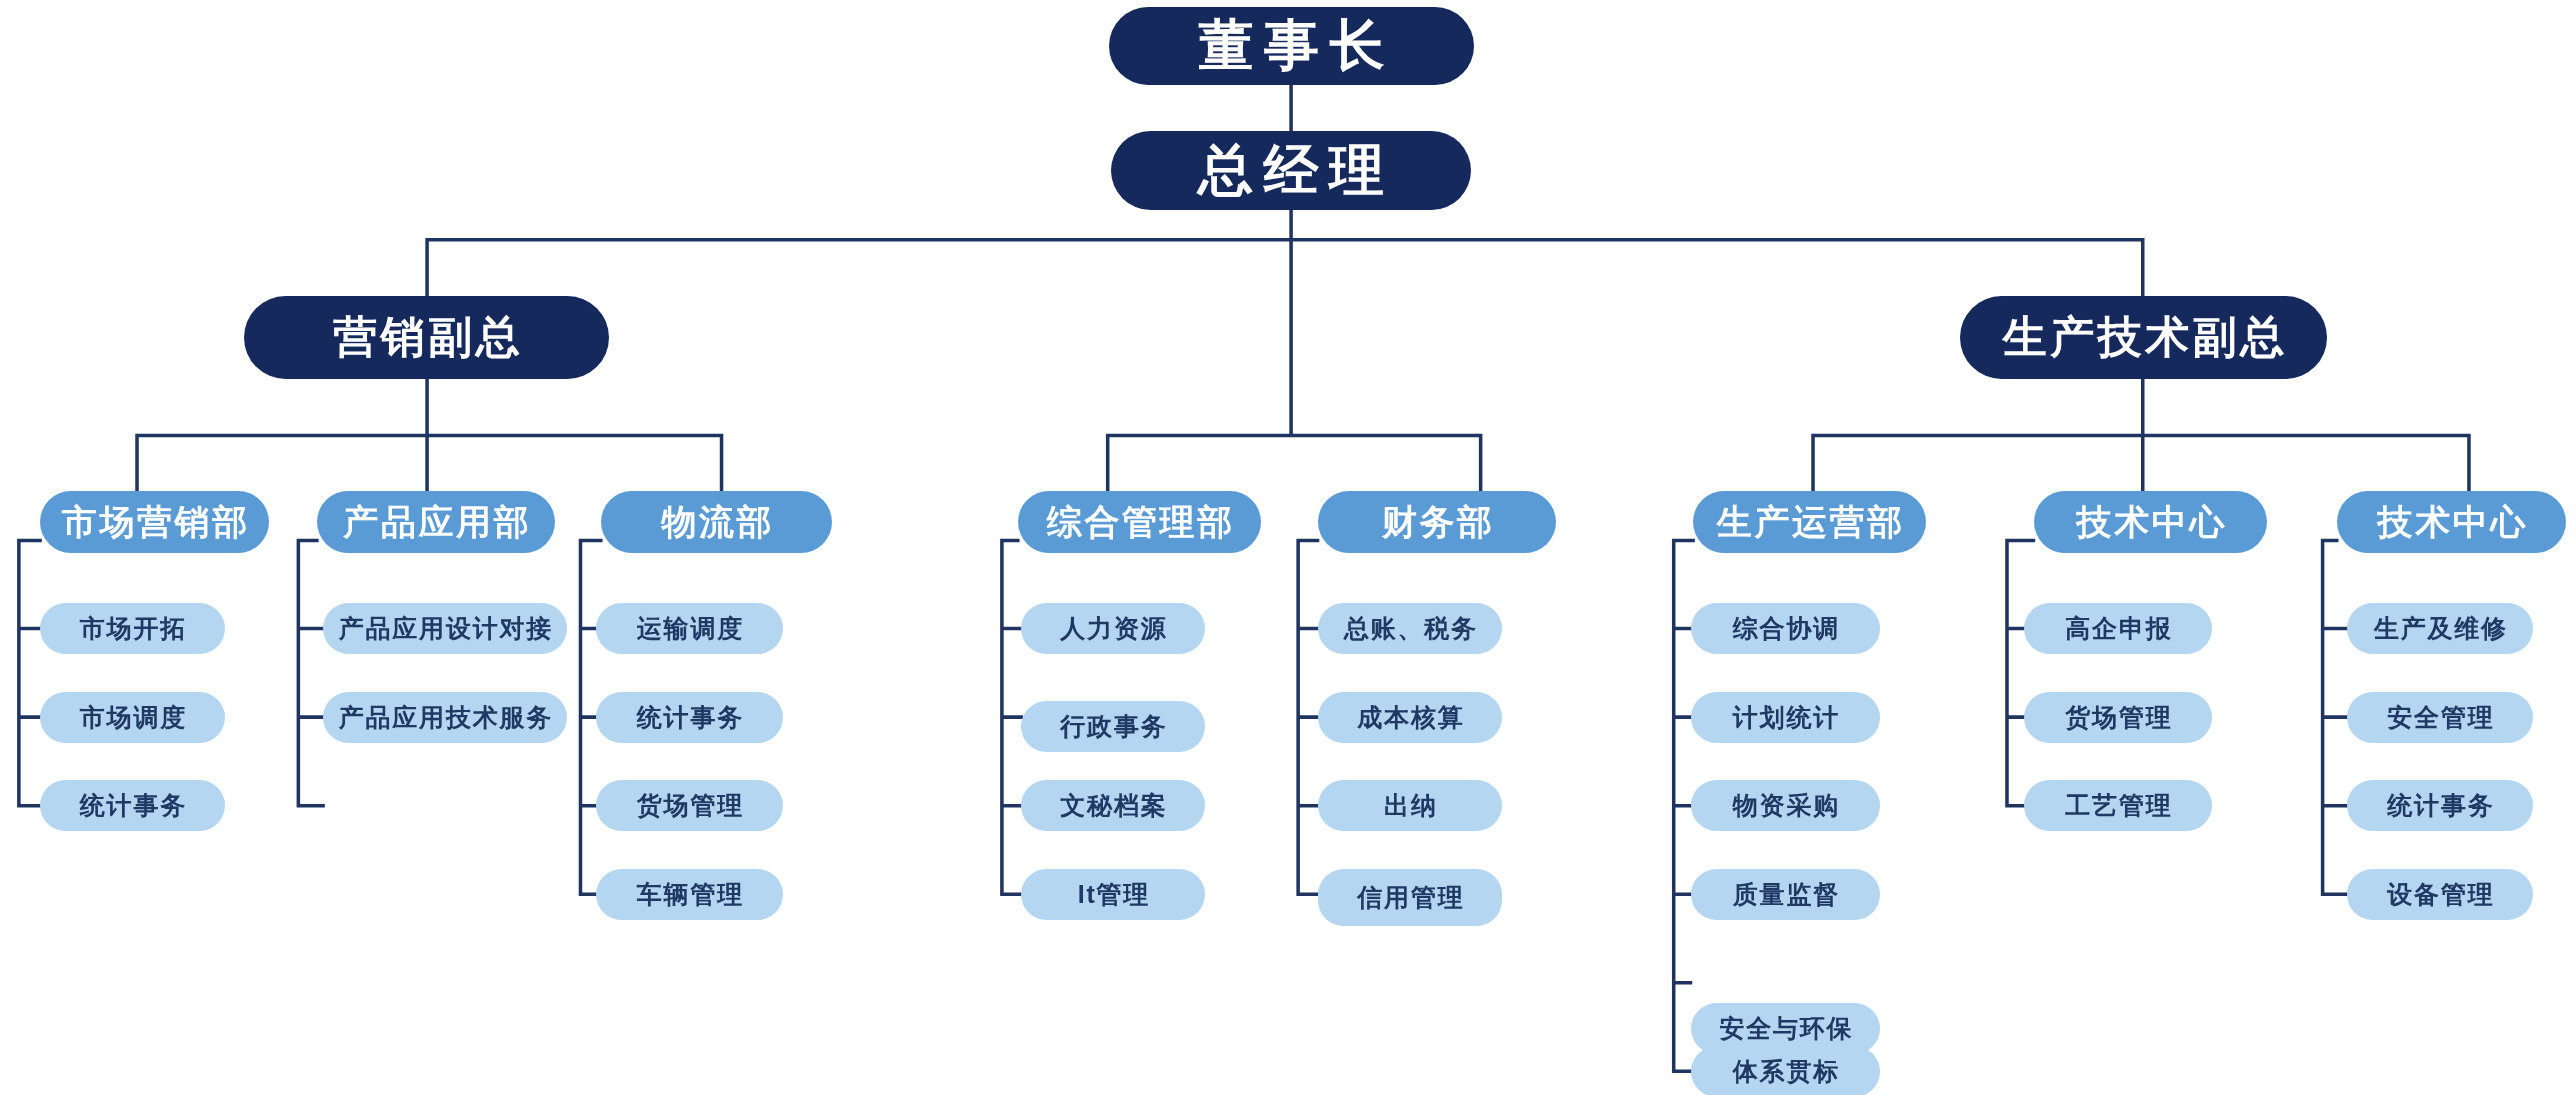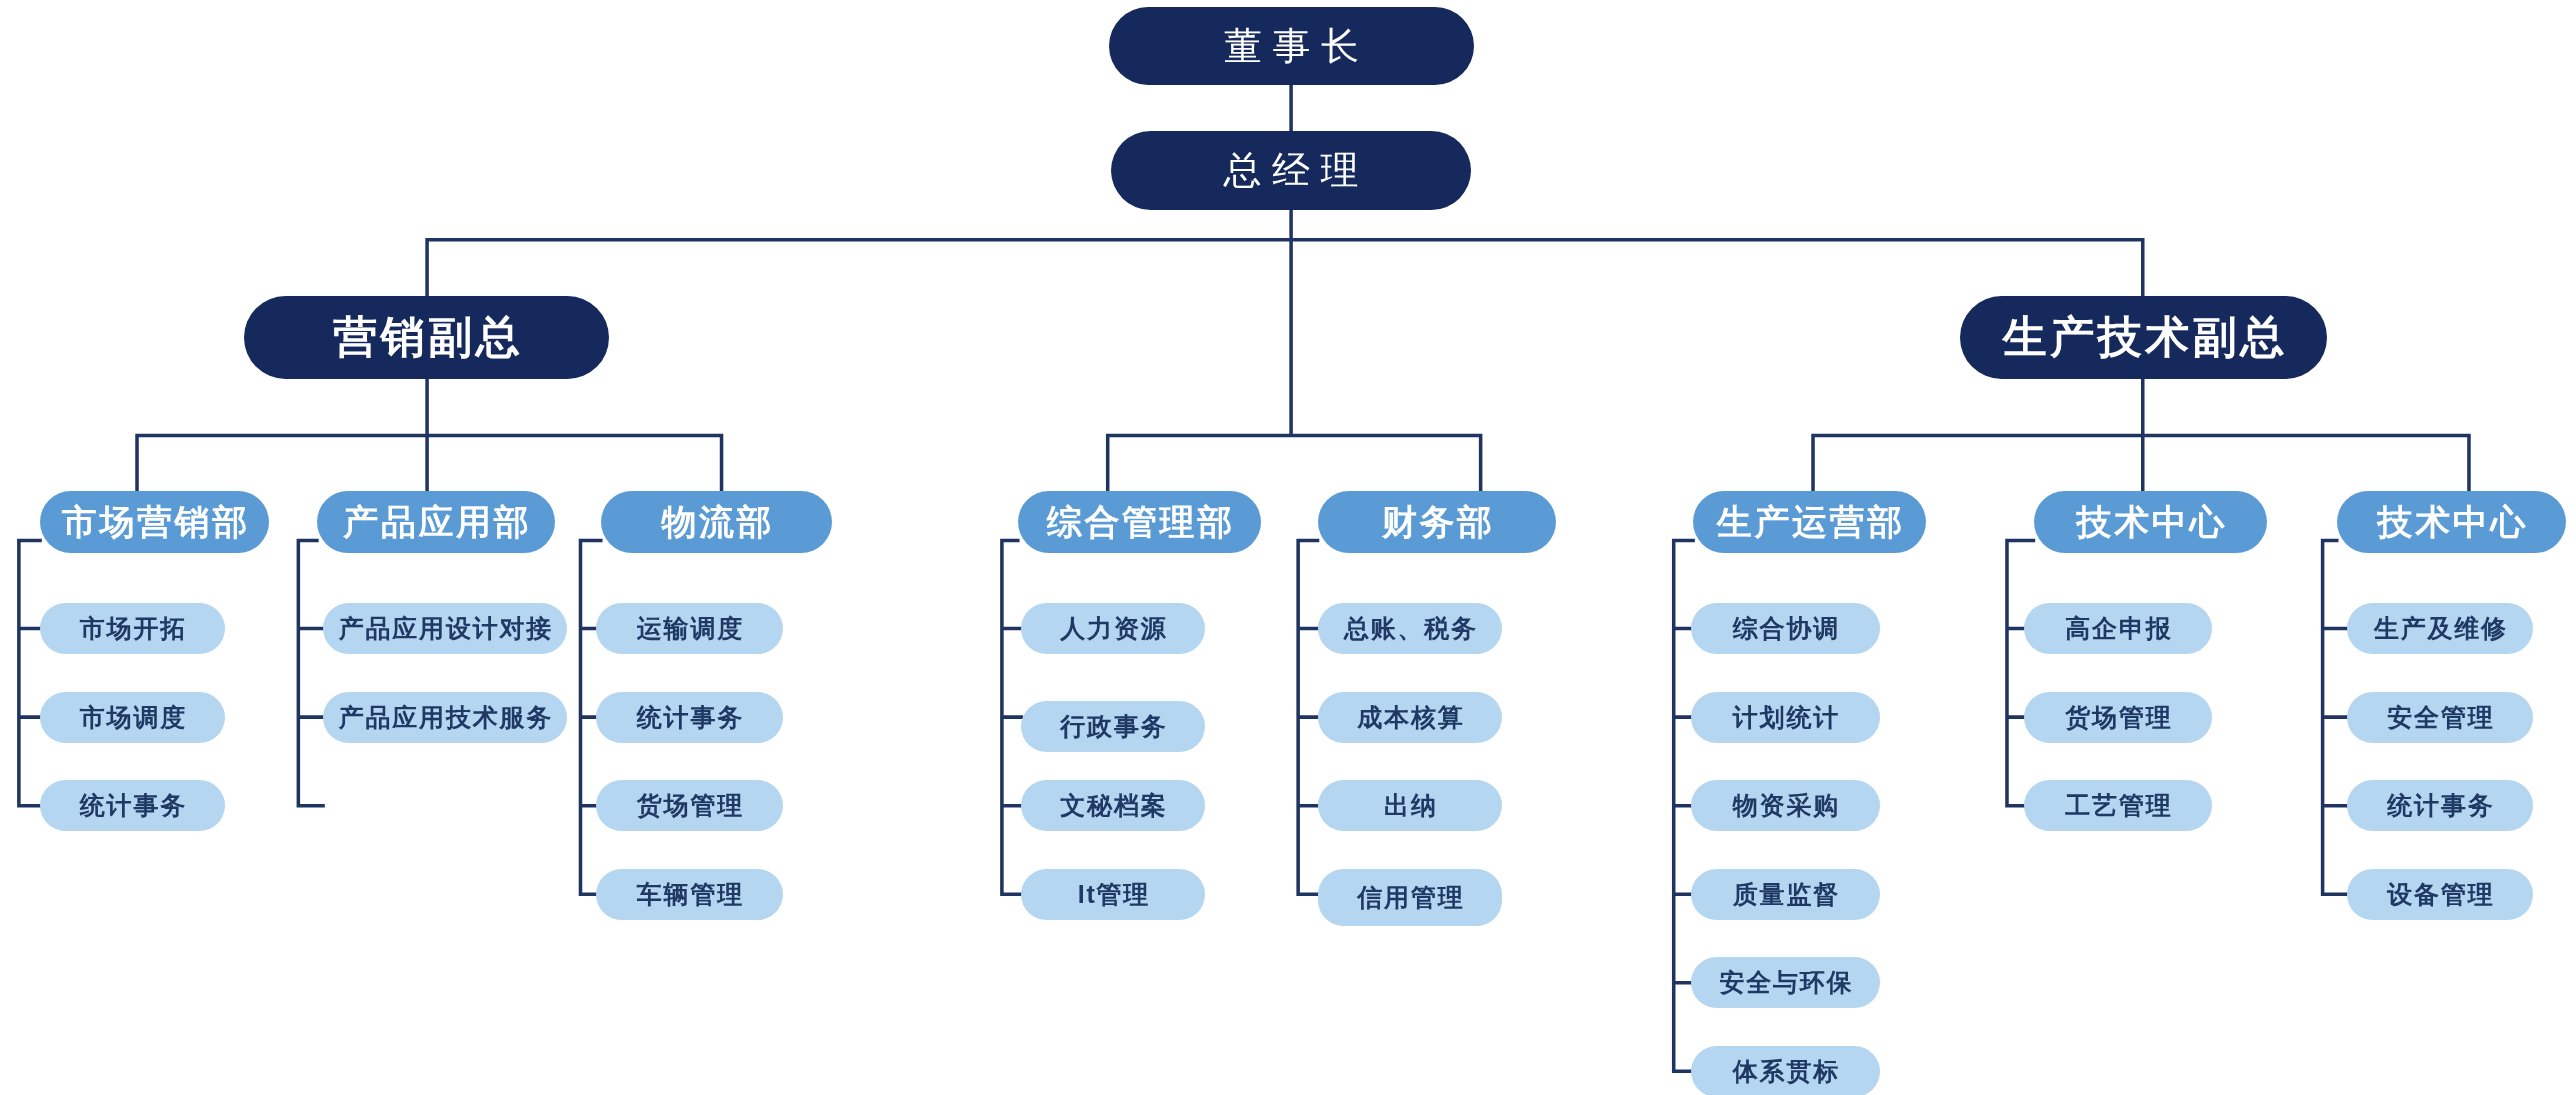--- a/index.html
+++ b/index.html
@@ -13,21 +13,21 @@
   #connector-svg{position:absolute;left:0;top:0;z-index:0;}
   .node{
     position:absolute;z-index:1;
     display:flex;align-items:center;justify-content:center;
     box-sizing:border-box;white-space:nowrap;
     color:#ffffff;
   }
   .top-node{
     background:var(--navy);
     border-radius:41px;
-    font-size:38px;font-weight:normal;
+    font-size:55px;font-weight:bold;
     letter-spacing:10.6px;text-indent:10.6px;
   }
   .vp-node{
     background:var(--navy);
     border-radius:42px;
     font-size:44px;font-weight:bold;
     letter-spacing:3.5px;text-indent:3.5px;
   }
   .dept-node{
     background:var(--dept);
@@ -75,21 +75,21 @@
     <div class="node leaf-node" style="left: 1318px; top: 603px; width: 184px; height: 51px;">总账、税务</div>
     <div class="node leaf-node" style="left: 1318px; top: 692px; width: 184px; height: 51px;">成本核算</div>
     <div class="node leaf-node" style="left: 1318px; top: 780px; width: 184px; height: 51px;">出纳</div>
     <div class="node leaf-node" style="left: 1318px; top: 869px; width: 184px; height: 57px;">信用管理</div>
     <div class="node vp-node" style="left: 1960px; top: 296px; width: 367px; height: 83px;">生产技术副总</div>
     <div class="node dept-node" style="left: 1693px; top: 491px; width: 233px; height: 62px;">生产运营部</div>
     <div class="node leaf-node" style="left: 1691px; top: 603px; width: 189px; height: 51px;">综合协调</div>
     <div class="node leaf-node" style="left: 1691px; top: 692px; width: 189px; height: 51px;">计划统计</div>
     <div class="node leaf-node" style="left: 1691px; top: 780px; width: 189px; height: 51px;">物资采购</div>
     <div class="node leaf-node" style="left: 1691px; top: 869px; width: 189px; height: 51px;">质量监督</div>
-    <div class="node leaf-node" style="left: 1691px; top: 957px; width: 189px; height: 51px;">安全与环保</div>
+    <div class="node leaf-node" style="left: 1691px; top: 1003px; width: 189px; height: 51px;">安全与环保</div>
     <div class="node leaf-node" style="left: 1691px; top: 1046px; width: 189px; height: 51px;">体系贯标</div>
     <div class="node dept-node" style="left: 2034px; top: 491px; width: 233px; height: 62px;">技术中心</div>
     <div class="node leaf-node" style="left: 2024px; top: 603px; width: 188px; height: 51px;">高企申报</div>
     <div class="node leaf-node" style="left: 2024px; top: 692px; width: 188px; height: 51px;">货场管理</div>
     <div class="node leaf-node" style="left: 2024px; top: 780px; width: 188px; height: 51px;">工艺管理</div>
     <div class="node dept-node" style="left: 2337px; top: 491px; width: 229px; height: 62px;">技术中心</div>
     <div class="node leaf-node" style="left: 2347px; top: 603px; width: 186px; height: 51px;">生产及维修</div>
     <div class="node leaf-node" style="left: 2347px; top: 692px; width: 186px; height: 51px;">安全管理</div>
     <div class="node leaf-node" style="left: 2347px; top: 780px; width: 186px; height: 51px;">统计事务</div>
     <div class="node leaf-node" style="left: 2347px; top: 869px; width: 186px; height: 51px;">设备管理</div>

